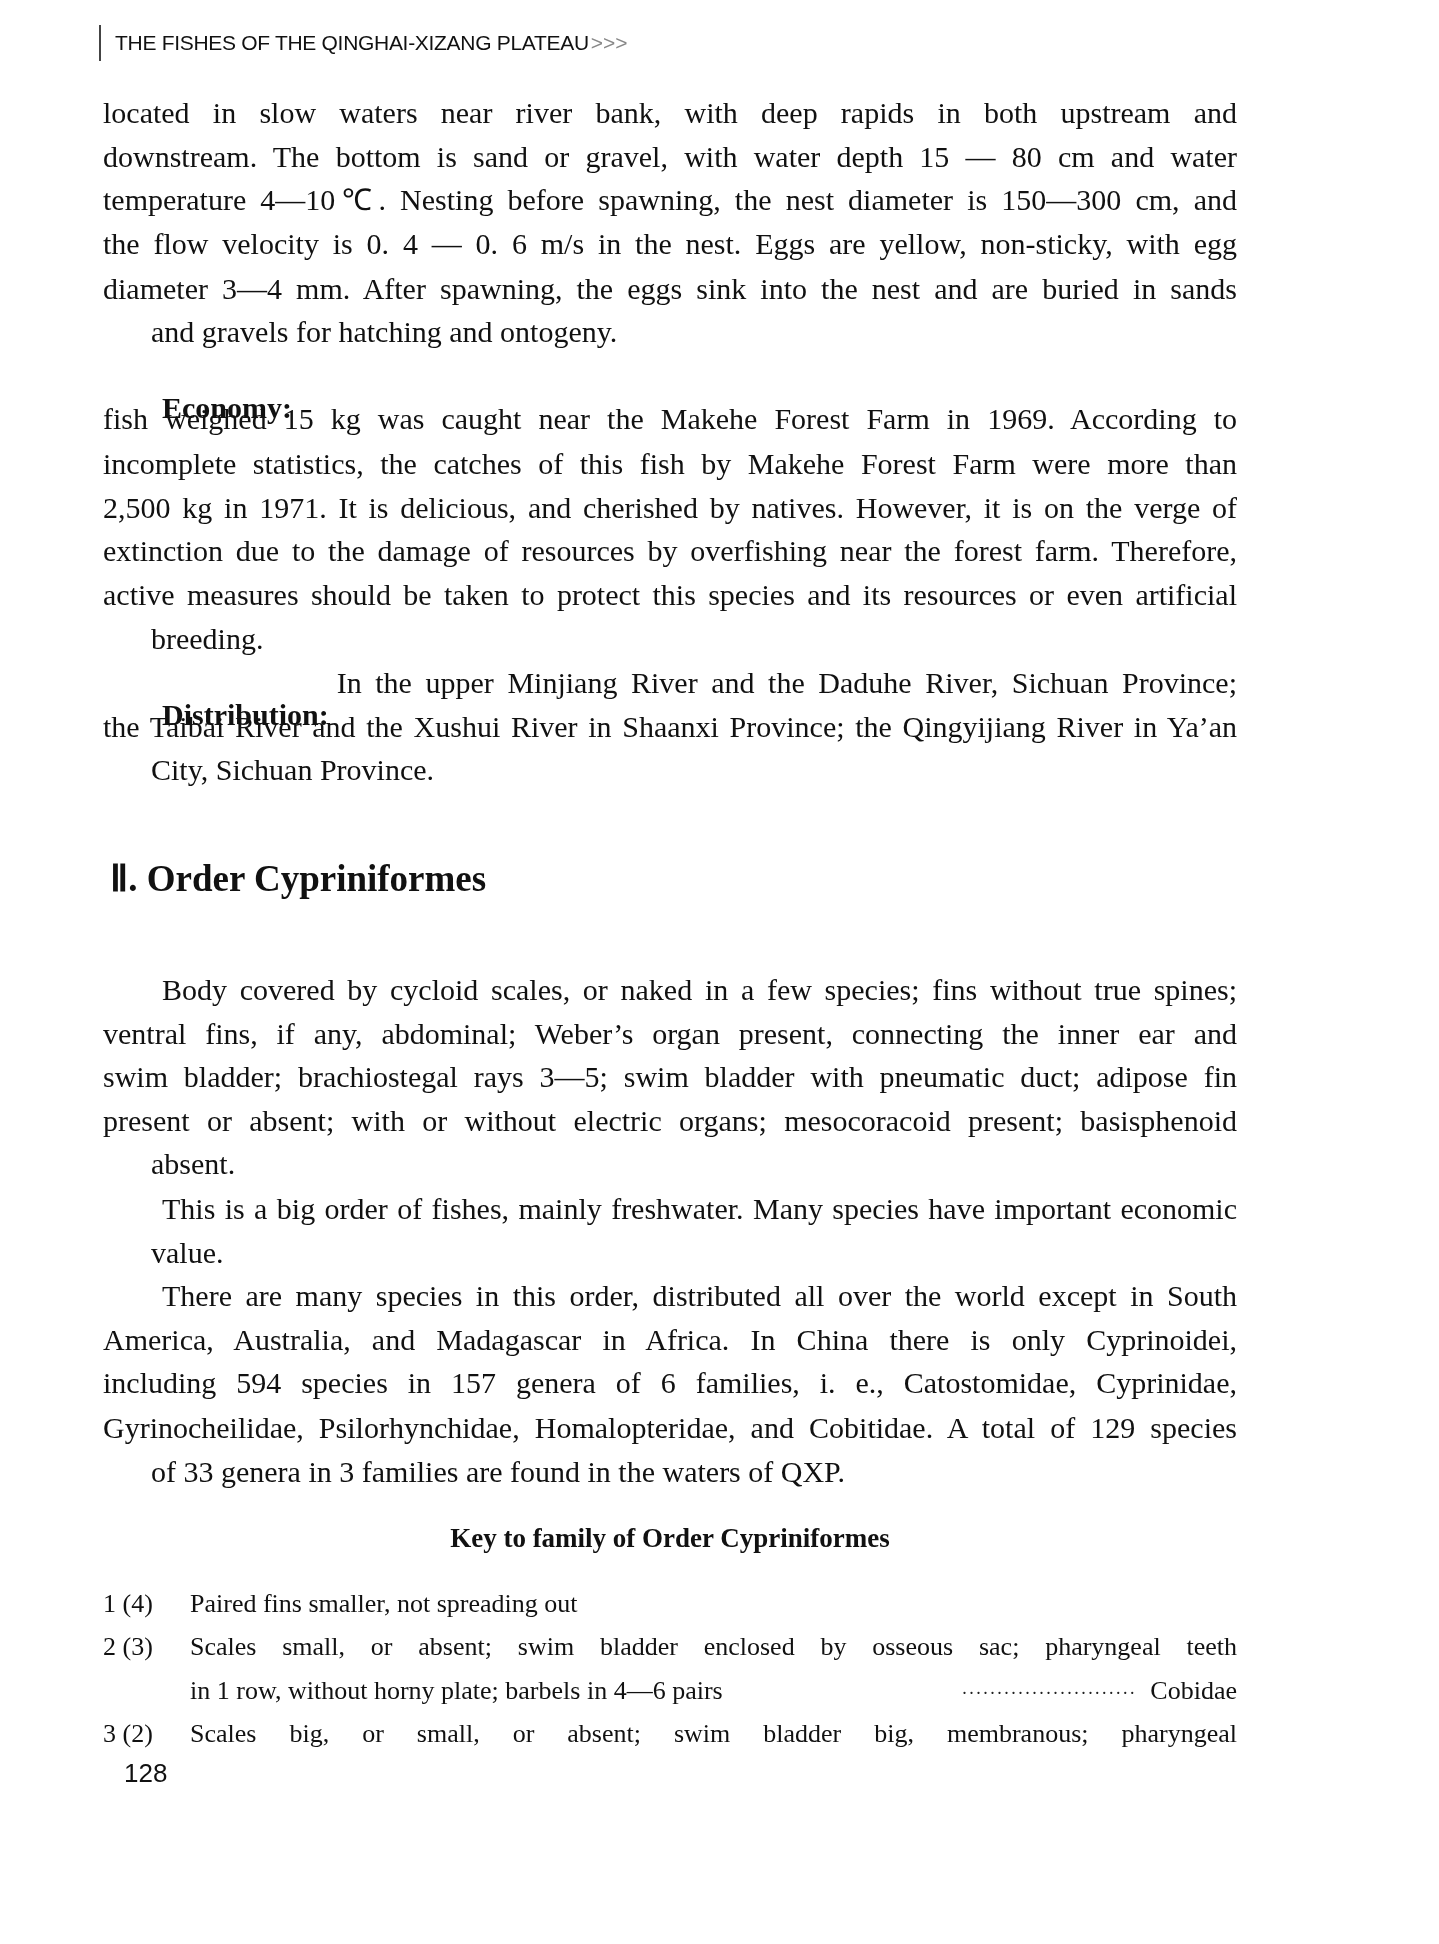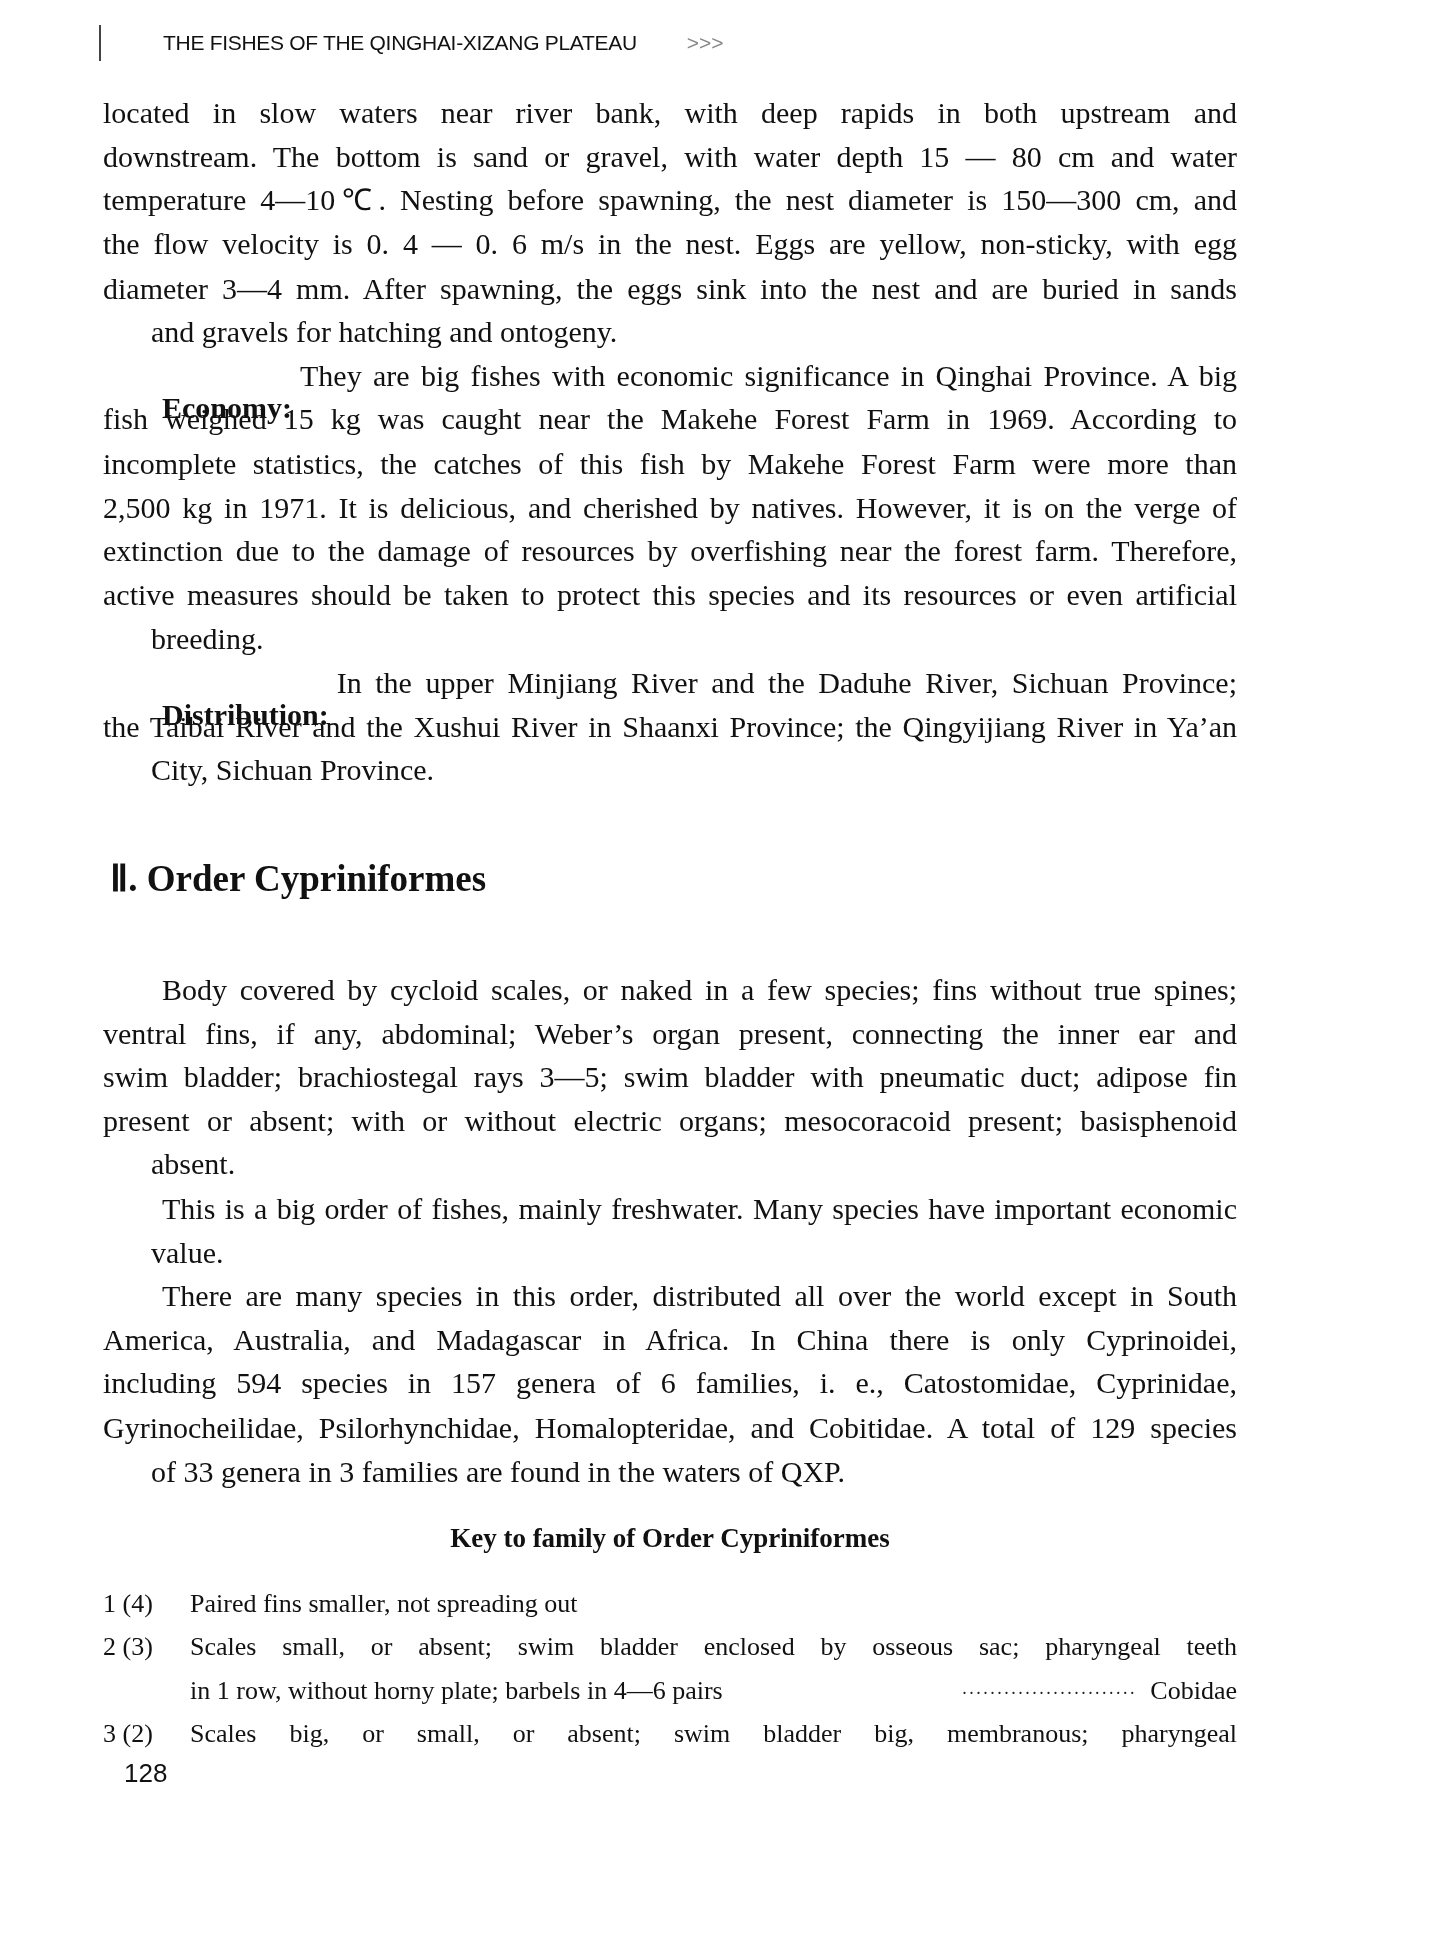--- a/index.html
+++ b/index.html
@@ -1,17 +1,17 @@
 <!DOCTYPE html>
 <html><head>
 <meta charset="utf-8">
 <style>
   html, body { margin: 0; padding: 0; background: #ffffff; }
   body { width: 1439px; height: 1944px; position: relative; overflow: hidden; color: #111; }
-  .running-head { position: absolute; left: 99px; top: 25px; height: 36px; display: flex; align-items: center; gap: 48px; }
+  .running-head { position: absolute; left: 99px; top: 25px; height: 36px; display: flex; align-items: center; }
   .running-head .bar { width: 2px; height: 36px; background: #444; margin-right: 14px; }
   .running-head .title { font-family: "Liberation Sans", sans-serif; font-size: 21px; color: #111; letter-spacing: -0.3px; }
   .running-head .chev { font-family: "Liberation Sans", sans-serif; font-size: 21px; color: #888; margin-left: 2px; letter-spacing: 0px; }
   .line { position: absolute; left: 103px; width: 1134px; font-family: "Liberation Serif", serif; font-size: 30px; line-height: 32px; height: 32px; white-space: nowrap; text-align: justify; text-align-last: justify; }
   .line.indent { left: 162px; width: 1075px; }
   .line.last { text-align-last: left; margin-left: 48px; }
   .line b { font-weight: bold; margin-top: 32px; }
   .heading { position: absolute; left: 110px; font-family: "Liberation Serif", serif; font-weight: bold; font-size: 37px; line-height: 44px; white-space: nowrap; }
   .key-heading { position: absolute; left: 103px; width: 1134px; text-align: center; font-family: "Liberation Serif", serif; font-weight: bold; font-size: 27px; line-height: 34px; white-space: nowrap; }
   .key-num { position: absolute; left: 103px; font-family: "Liberation Serif", serif; font-size: 26px; line-height: 32px; white-space: nowrap; }
@@ -35,21 +35,20 @@
   <div class="line" style="top:141px">downstream. The bottom is sand or gravel, with water depth 15 — 80 cm and water</div>
   <div class="line" style="top:184px">temperature 4—10℃. Nesting before spawning, the nest diameter is 150—300 cm, and</div>
   <div class="line" style="top:228px">the flow velocity is 0. 4 — 0. 6 m/s in the nest. Eggs are yellow, non-sticky, with egg</div>
   <div class="line" style="top:273px">diameter 3—4 mm. After spawning, the eggs sink into the nest and are buried in sands</div>
   <div class="line last" style="top:316px">and gravels for hatching and ontogeny.</div>
 </div>
 
 <div>
   <div class="line indent" style="top:360px;display:flex;">
     <b style="margin-right:8px;">Economy:</b>
-    <span style="flex:1;text-align:justify;text-align-last:justify;">They are big fishes with economic significance in Qinghai Province. A big</span>
   </div>
   <div class="line" style="top:403px">fish weighed 15 kg was caught near the Makehe Forest Farm in 1969. According to</div>
   <div class="line" style="top:448px">incomplete statistics, the catches of this fish by Makehe Forest Farm were more than</div>
   <div class="line" style="top:492px">2,500 kg in 1971. It is delicious, and cherished by natives. However, it is on the verge of</div>
   <div class="line" style="top:535px">extinction due to the damage of resources by overfishing near the forest farm. Therefore,</div>
   <div class="line" style="top:579px">active measures should be taken to protect this species and its resources or even artificial</div>
   <div class="line last" style="top:623px">breeding.</div>
 </div>
 
 <div>

